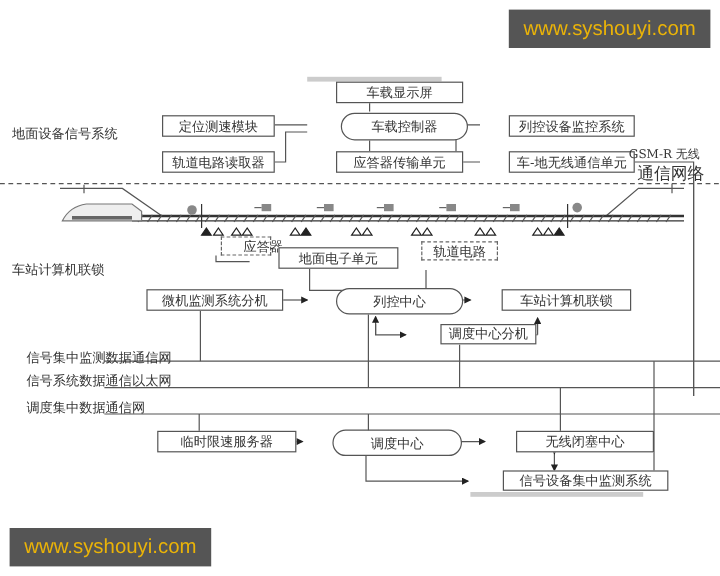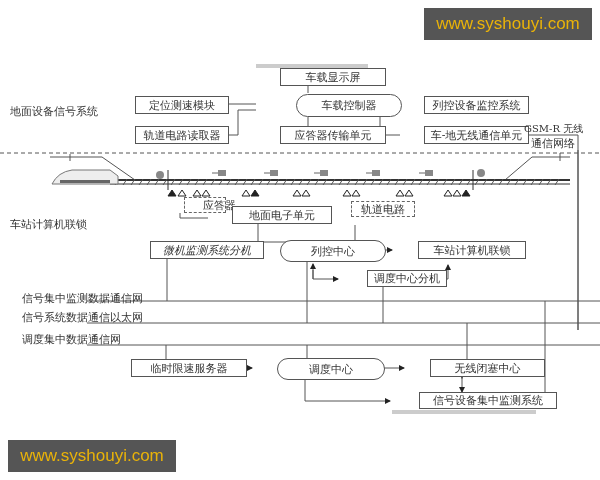--- a/index.html
+++ b/index.html
@@ -118,34 +118,34 @@
       <polygon points="462,196 466,190 470,196" fill="#222"></polygon>
     </g>
   </g>
 </svg>
 
 <div class="label" style="left:10px;top:104px;">地面设备信号系统</div>
 <div class="label" style="left:10px;top:217px;">车站计算机联锁</div>
 
 <div class="shadow-top" style="left:256px;top:64px;width:112px;"></div>
 <div class="box" style="left:256px;top:68px;width:106px;height:18px;">车载显示屏</div>
-<div class="box pill-both" style="left:272px;top:94px;width:106px;height:23px;font-family:Liberation Mono, monospace;">车载控制器</div>
+<div class="box pill-both" style="left:260px;top:94px;width:106px;height:23px;font-family:Liberation Mono, monospace;">车载控制器</div>
 <div class="box" style="left:111px;top:96px;width:94px;height:18px;">定位测速模块</div>
 <div class="box" style="left:111px;top:126px;width:94px;height:18px;">轨道电路读取器</div>
 <div class="box" style="left:256px;top:126px;width:106px;height:18px;">应答器传输单元</div>
 <div class="box" style="left:400px;top:96px;width:105px;height:18px;">列控设备监控系统</div>
 <div class="box" style="left:400px;top:126px;width:105px;height:18px;">车-地无线通信单元</div>
 <div class="label" style="left:524px;top:122px;font-size:10px;">GSM-R 无线</div>
-<div class="label" style="left:531px;top:136px;font-size:11px;">通信网络</div>
+<div class="label" style="left:531px;top:136px;font-size:14px;">通信网络</div>
 
 <div class="box dashed" style="left:160px;top:197px;width:42px;height:16px;padding-left:29px;">应答器</div>
 <div class="box dashed" style="left:327px;top:201px;width:64px;height:16px;">轨道电路</div>
 <div class="box" style="left:208px;top:206px;width:100px;height:18px;">地面电子单元</div>
 
-<div class="box" style="left:126px;top:241px;width:114px;height:18px;font-style:italic;">微机监测系统分机</div>
+<div class="box" style="left:98px;top:241px;width:114px;height:18px;">微机监测系统分机</div>
 <div class="box pill-both" style="left:256px;top:240px;width:106px;height:22px;">列控中心</div>
 <div class="box" style="left:394px;top:241px;width:108px;height:18px;">车站计算机联锁</div>
 <div class="box" style="left:343px;top:270px;width:80px;height:17px;">调度中心分机</div>
 
 <div class="label" style="left:22px;top:291px;">信号集中监测数据通信网</div>
 <div class="label" style="left:22px;top:310px;">信号系统数据通信以太网</div>
 <div class="label" style="left:22px;top:332px;">调度集中数据通信网</div>
 
 <div class="box" style="left:107px;top:359px;width:116px;height:18px;">临时限速服务器</div>
 <div class="box pill-both" style="left:253px;top:358px;width:108px;height:22px;">调度中心</div>

